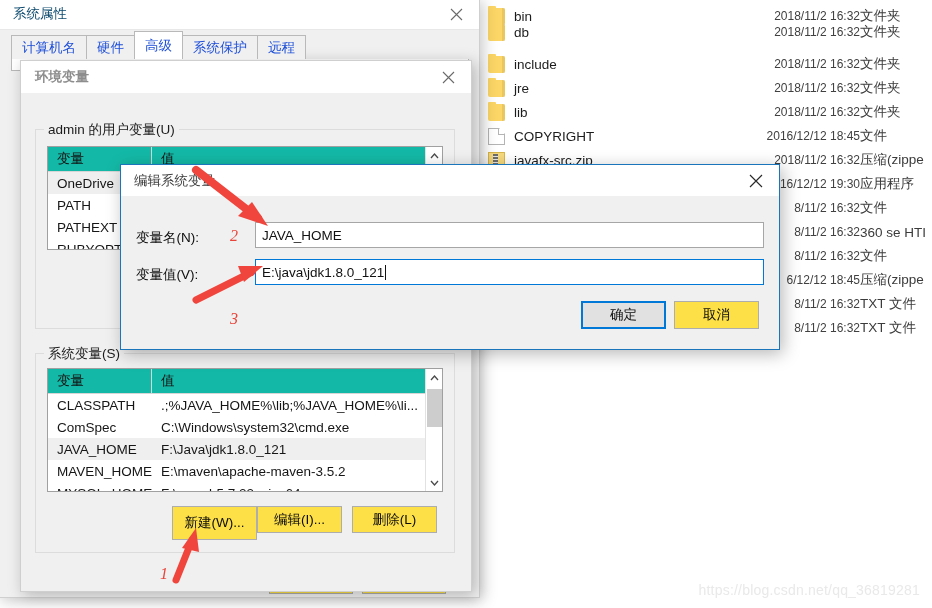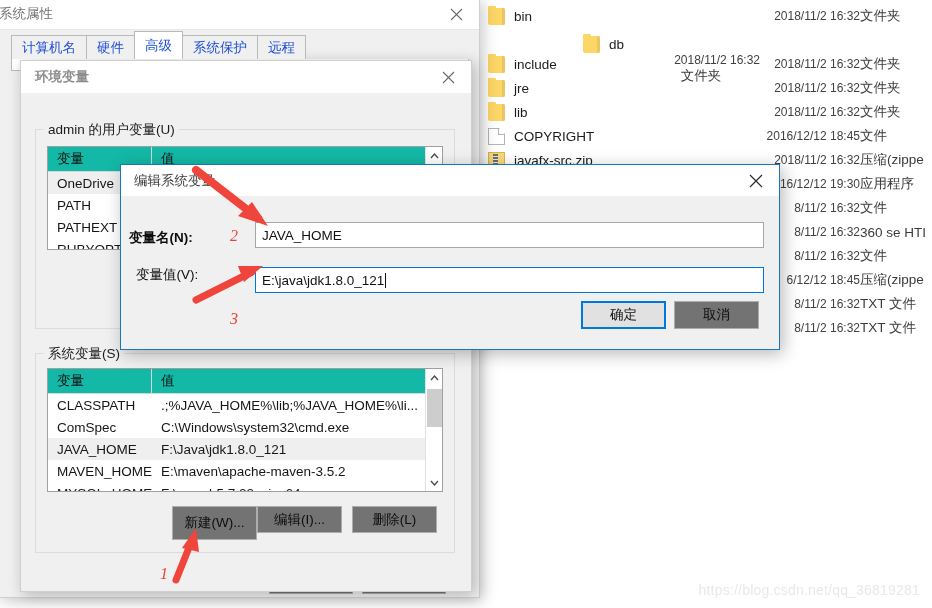--- a/index.html
+++ b/index.html
@@ -80,21 +80,21 @@
     border: 1px solid #cfcfcf;
     box-shadow: 3px 3px 14px rgba(0,0,0,0.22);
   }
   .win-title-bar {
     height: 31px; background: #ffffff;
     display: flex; align-items: center;
     border-bottom: 1px solid #e8e8e8;
     position: relative;
   }
   .win-title-text {
-    font-size: 13.5px; color: #737373;
+    padding-left: 14px; font-size: 13.5px; color: #0c4a6e;
   }
   .win-close {
     position: absolute; right: 0; top: 0;
     width: 45px; height: 31px;
     display: flex; align-items: center; justify-content: center;
     color: #5a5a5a; font-size: 16px; line-height: 1;
   }
   .win-close svg { display: block; }
 
   .tabstrip {
@@ -180,21 +180,21 @@
     position: absolute; left: 0; width: 17px; height: 17px;
     display: flex; align-items: center; justify-content: center;
     color: #5a5a5a; font-size: 9px;
   }
   .vs-arrow.up { top: 0; } .vs-arrow.down { bottom: 0; }
   .vs-thumb { position: absolute; left: 1px; width: 15px; background: #cdcdcd; }
 
   
   .btn {
     position: absolute;
-    background: #737373;
+    background: #fde047;
     border: 1px solid #adadad;
     font-size: 13.5px; color: #0d0d0d;
     display: flex; align-items: center; justify-content: center;
     white-space: nowrap;
   }
   .btn.focus { border: 2px solid #0078d7; background: #e1e1e1; }
 
   
   .win-edit {
     position: absolute; left: 120px; top: 164px;
@@ -243,21 +243,21 @@
   <div class="explorer">
 
   <div class="ex-row" style="top: 4px;">
         <div class="ex-name">
           <span class="ex-icon ic-folder"></span>
           <span>bin</span>
         </div>
         <div class="ex-date">2018/11/2 16:32</div>
         <div class="ex-type">文件夹</div>
       </div>
-      <div class="ex-row" style="top: 36px; flex-direction: column;">
+      <div class="ex-row" style="top: 20px;">
         <div class="ex-name">
           <span class="ex-icon ic-folder"></span>
           <span>db</span>
         </div>
         <div class="ex-date">2018/11/2 16:32</div>
         <div class="ex-type">文件夹</div>
       </div>
       <div class="ex-row" style="top: 52px;">
         <div class="ex-name">
           <span class="ex-icon ic-folder"></span>
@@ -483,27 +483,27 @@
   <div class="win-edit">
     <div class="ed-title-bar">
       <div class="ed-title-text">编辑系统变量</div>
       <div class="ed-close">
         <svg width="14" height="14" viewBox="0 0 14 14">
             <path d="M1 1 L13 13 M13 1 L1 13" stroke="#2a2a2a" stroke-width="1.15" fill="none"></path>
           </svg>
       </div>
     </div>
 
-    <div class="ed-label" style="left:8px; top:64px;font-weight:bold;">变量名(N):</div>
+    <div class="ed-label" style="left:15px; top:64px;">变量名(N):</div>
     <div class="ed-input" style="left:134px; top:57px; width:509px;">
       <span>JAVA_HOME</span>
     </div>
 
     <div class="ed-label" style="left:15px; top:101px;">变量值(V):</div>
-    <div class="ed-input focus" style="left:134px; top:102px; width:509px;">
+    <div class="ed-input focus" style="left:134px; top:94px; width:509px;">
       <span>E:\java\jdk1.8.0_121</span>
         <span class="caret"></span>
     </div>
 
     <div class="btn focus" style="left:460px; top:136px; width:85px; height:28px;">确定</div>
     <div class="btn" style="left:553px; top:136px; width:85px; height:28px;">取消</div>
   </div>
 
   <svg class="anno" style="left:0; top:0; width:932px; height:608px;">
 

